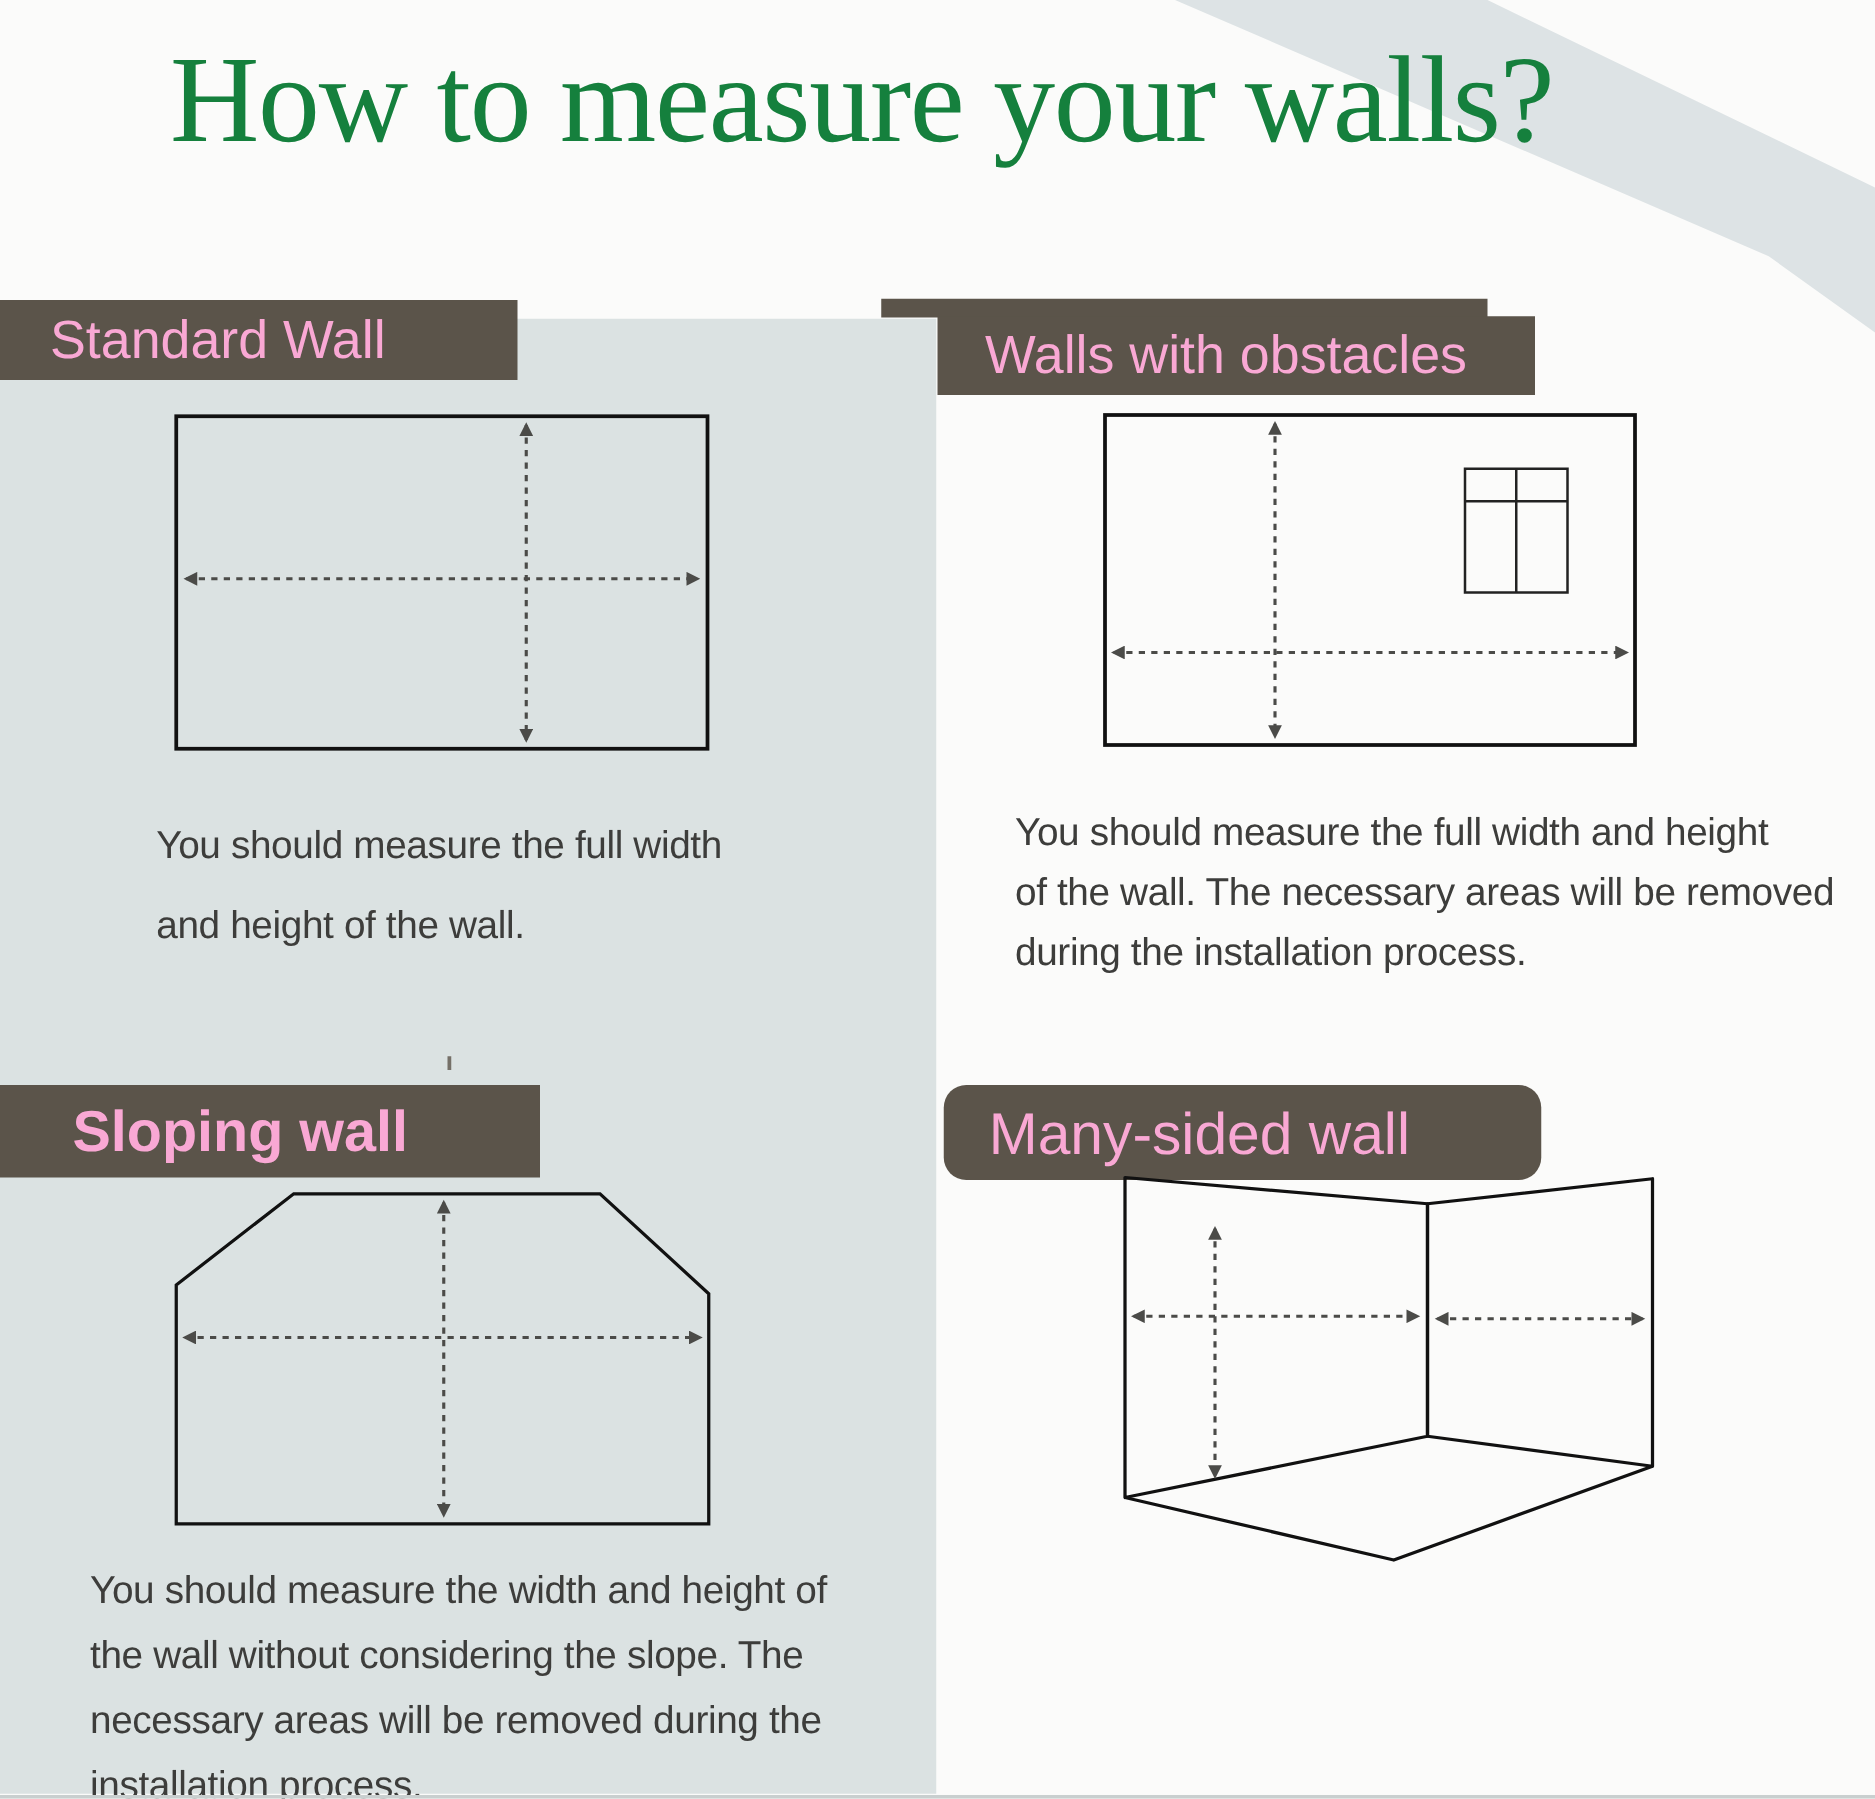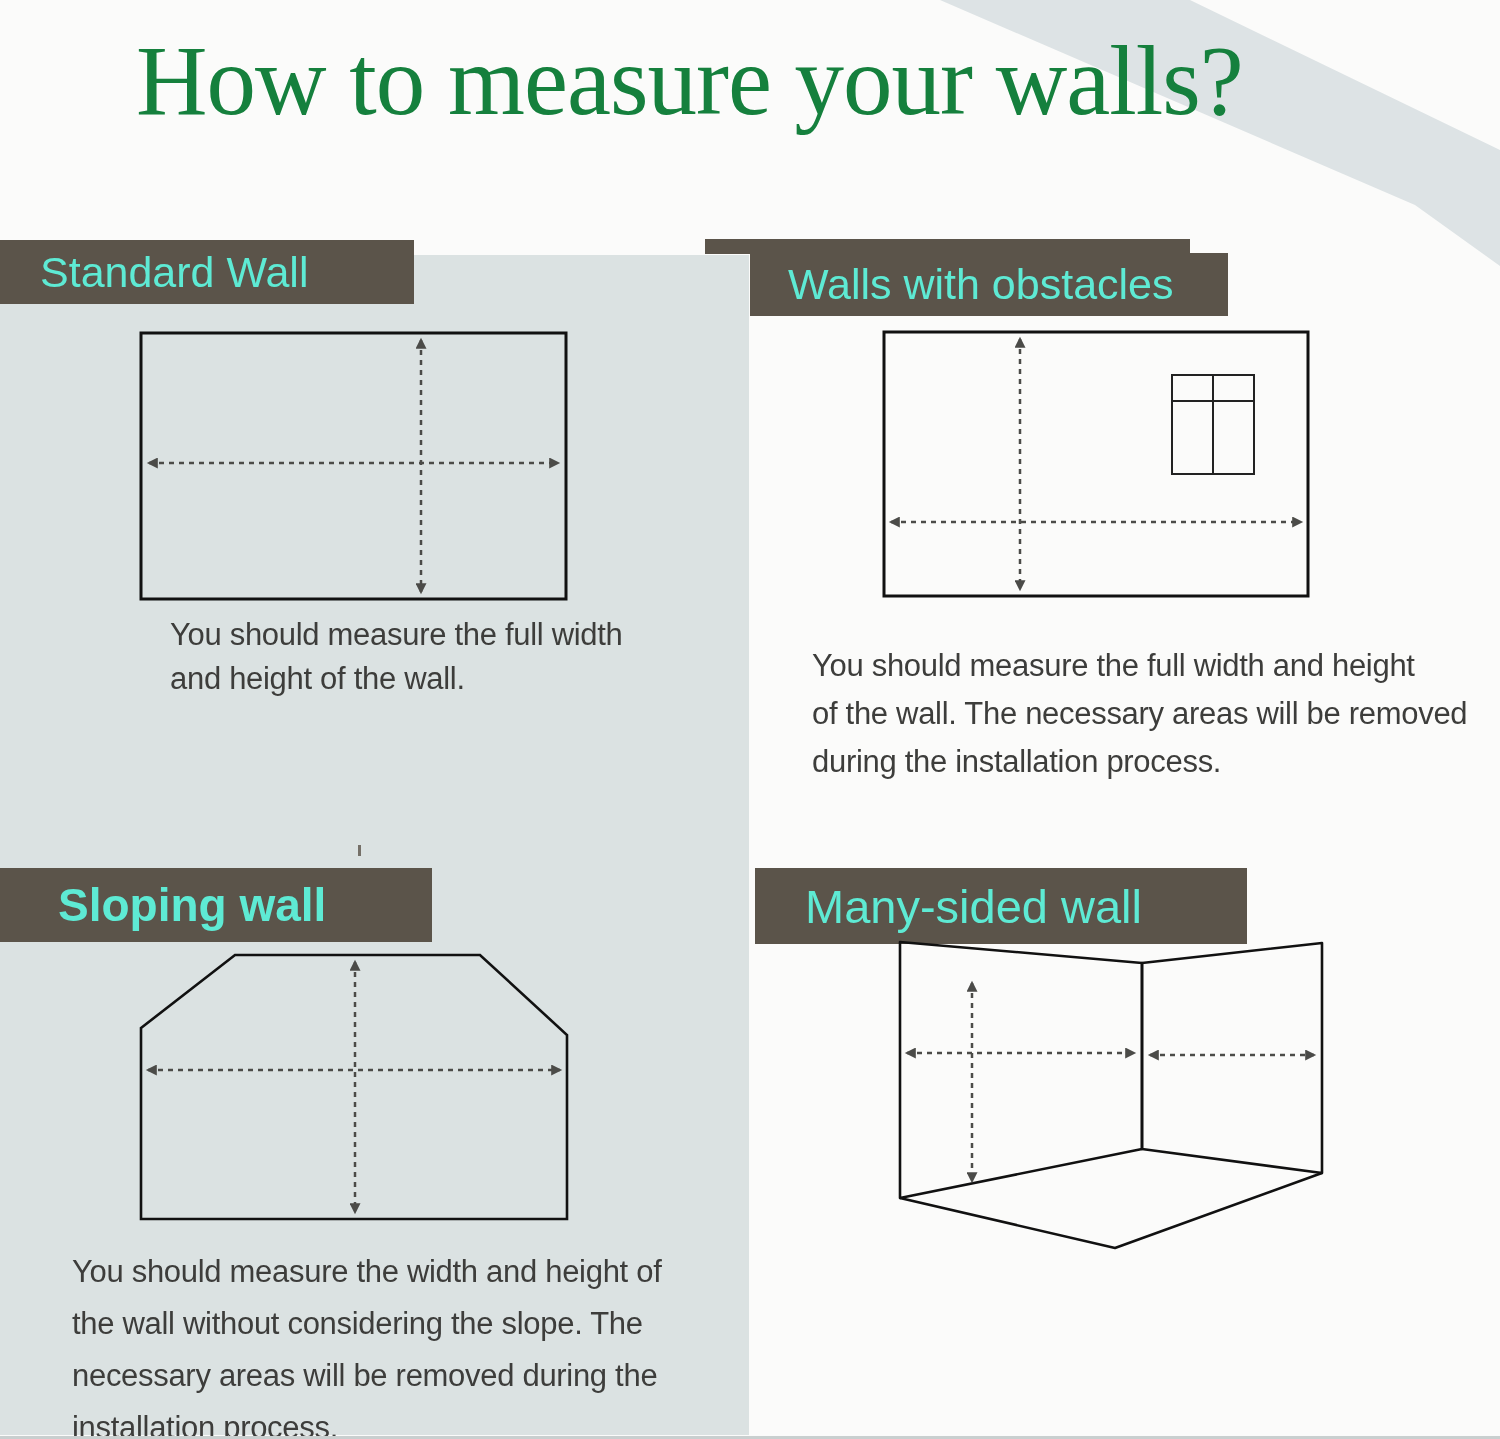--- a/index.html
+++ b/index.html
@@ -19,40 +19,40 @@
     position:absolute;left:0;top:1436px;width:1500px;height:3px;
     background:#c9cfcf;
   }
   .page-title{
     position:absolute;left:136px;top:24px;width:1240px;
     font-family:"Liberation Serif", serif;
     font-size:99px;font-weight:normal;letter-spacing:-1px;
     color:#15803d;white-space:nowrap;margin:0;
   }
   .band{
-    position:absolute;background:#5b544a;color:#5eead4;
+    position:absolute;background:#5b544a;color:#f9a8d4;
     display:flex;align-items:center;
     font-family:"Liberation Sans", sans-serif;
   }
   .band-standard{left:0;top:240px;width:374px;height:64px;padding-left:40px;font-size:43px;}
   .band-obstacles{left:750px;top:253px;width:440px;height:63px;padding-left:38px;font-size:43px;}
   .band-obstacles-strip{position:absolute;left:705px;top:239px;width:485px;height:15px;background:#5b544a;}
   .band-sloping{left:0;top:868px;width:374px;height:74px;padding-left:58px;font-size:46px;font-weight:bold;}
-  .band-many{left:755px;top:868px;width:442px;height:76px;padding-left:50px;font-size:47px;}
+  .band-many{left:755px;top:868px;width:442px;height:76px;padding-left:36px;font-size:47px;border-radius:18px;}
   .diagram{position:absolute;}
   .diag-standard{left:130px;top:320px;}
   .diag-obstacles{left:875px;top:320px;}
   .diag-sloping{left:130px;top:945px;}
   .diag-many{left:890px;top:935px;}
   .desc{
     position:absolute;
     font-size:31px;color:#3d3d3b;letter-spacing:-0.3px;
     white-space:pre-line;margin:0;
   }
-  .desc-standard{left:125px;top:613px;width:520px;line-height:44px;margin-left:45px;}
+  .desc-standard{left:125px;top:644px;width:520px;line-height:64px;}
   .desc-obstacles{left:812px;top:642px;width:700px;line-height:48px;}
   .desc-sloping{left:72px;top:1246px;width:660px;line-height:52px;}
   .desc-many{left:800px;top:1252px;width:690px;line-height:50px;}
   .artifact-tick{
     position:absolute;left:358px;top:845px;width:3px;height:11px;
     background:#5b544a;opacity:.8;
   }
 </style>
 </head>
 <body>

